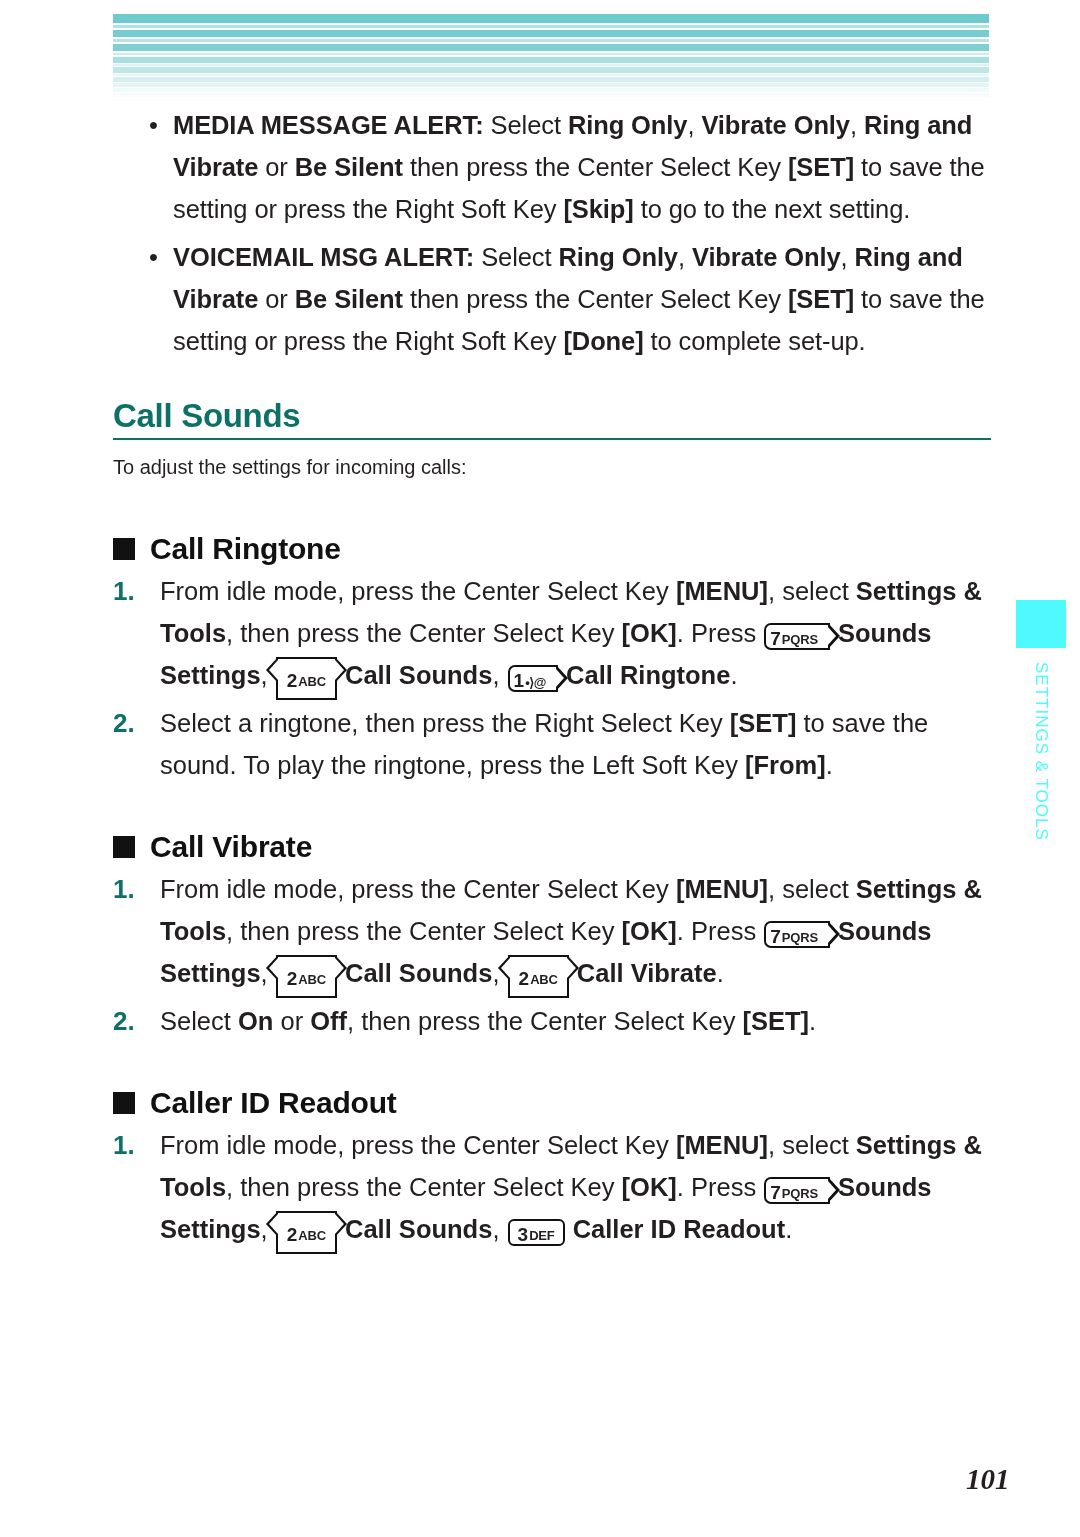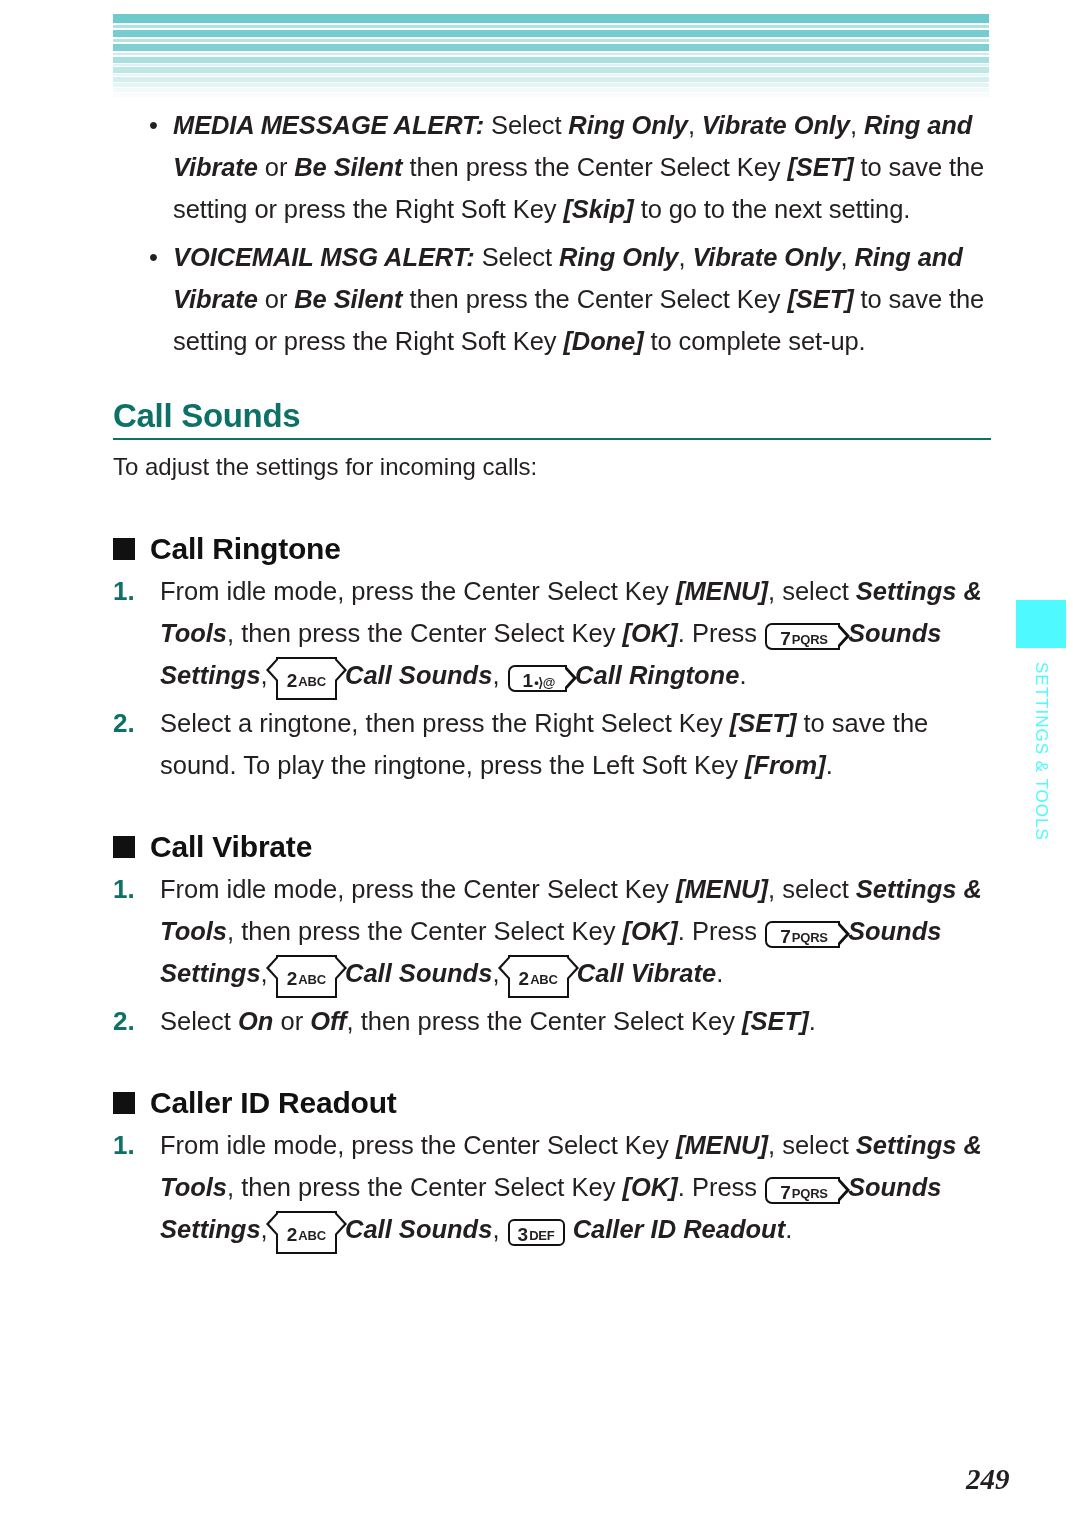--- a/index.html
+++ b/index.html
@@ -52,21 +52,21 @@
     margin-bottom: 6px;
   }
   .bullet-para .bullet-dot {
     position: absolute;
     left: 36px;
     top: 0;
     font-size: 25.5px;
     line-height: 42px;
   }
 
-  b, strong { font-weight: bold; font-style: italic; }
+  b, strong { font-weight: bold; }
 
   
   .section-head {
     margin-top: 34px;
     margin-bottom: 6px;
   }
   .section-head .title {
     color: #0e7168;
     font-size: 33px;
     font-weight: bold;
@@ -75,21 +75,21 @@
     display: block;
   }
   .section-head .rule {
     display: block;
     height: 2px;
     background: #0e7168;
     width: 878px;
     margin-top: 2px;
   }
   .section-intro {
-    font-size: 24px;
+    font-size: 20px;
     line-height: 42px;
     margin-top: 0;
     color: #231f20;
   }
 
   
   .sub-head {
     display: flex;
     align-items: center;
     margin-top: 44px;
@@ -129,21 +129,21 @@
     line-height: 42px;
   }
 
   
   .keycap {
     display: inline-block;
     position: relative;
     border: 2px solid #111;
     height: 23px;
     line-height: 23px;
-    padding: 0 6px 0 13px;
+    padding: 0 6px 0 4px;
     vertical-align: -3px;
     font-weight: bold;
     white-space: nowrap;
     margin: 0 1px;
     background: #fff;
   }
   
   .keycap.cap-right {
     border-radius: 7px 0 0 7px;
     padding-right: 10px;
@@ -302,13 +302,13 @@
       <span class="sub-title">Caller ID Readout</span>
     </div>
     <div class="step"><span class="num">1.</span><span>From idle mode, press the Center Select Key </span><b>[MENU]</b><span>, select </span><b>Settings &amp; Tools</b><span>, then press the Center Select Key </span><b>[OK]</b><span>. Press </span><span class="keycap cap-right"><span class="dig">7</span><span class="lab">PQRS</span></span><span> </span><b>Sounds Settings</b><span>, </span><span class="keycap cap-both"><span class="pt-l"></span><span class="dig">2</span><span class="lab">ABC</span><span class="pt-r"></span></span><span> </span><b>Call Sounds</b><span>, </span><span class="keycap cap-rrect"><span class="dig">3</span><span class="lab">DEF</span></span><span> </span><b>Caller ID Readout</b><span>.</span></div>
   </div>
 
 <div class="side-tab">
   <div class="tab-block"></div>
   <span class="tab-label">SETTINGS &amp; TOOLS</span>
 </div>
 
-<div class="page-number">249</div>
+<div class="page-number">101</div>
 
 </body></html>

